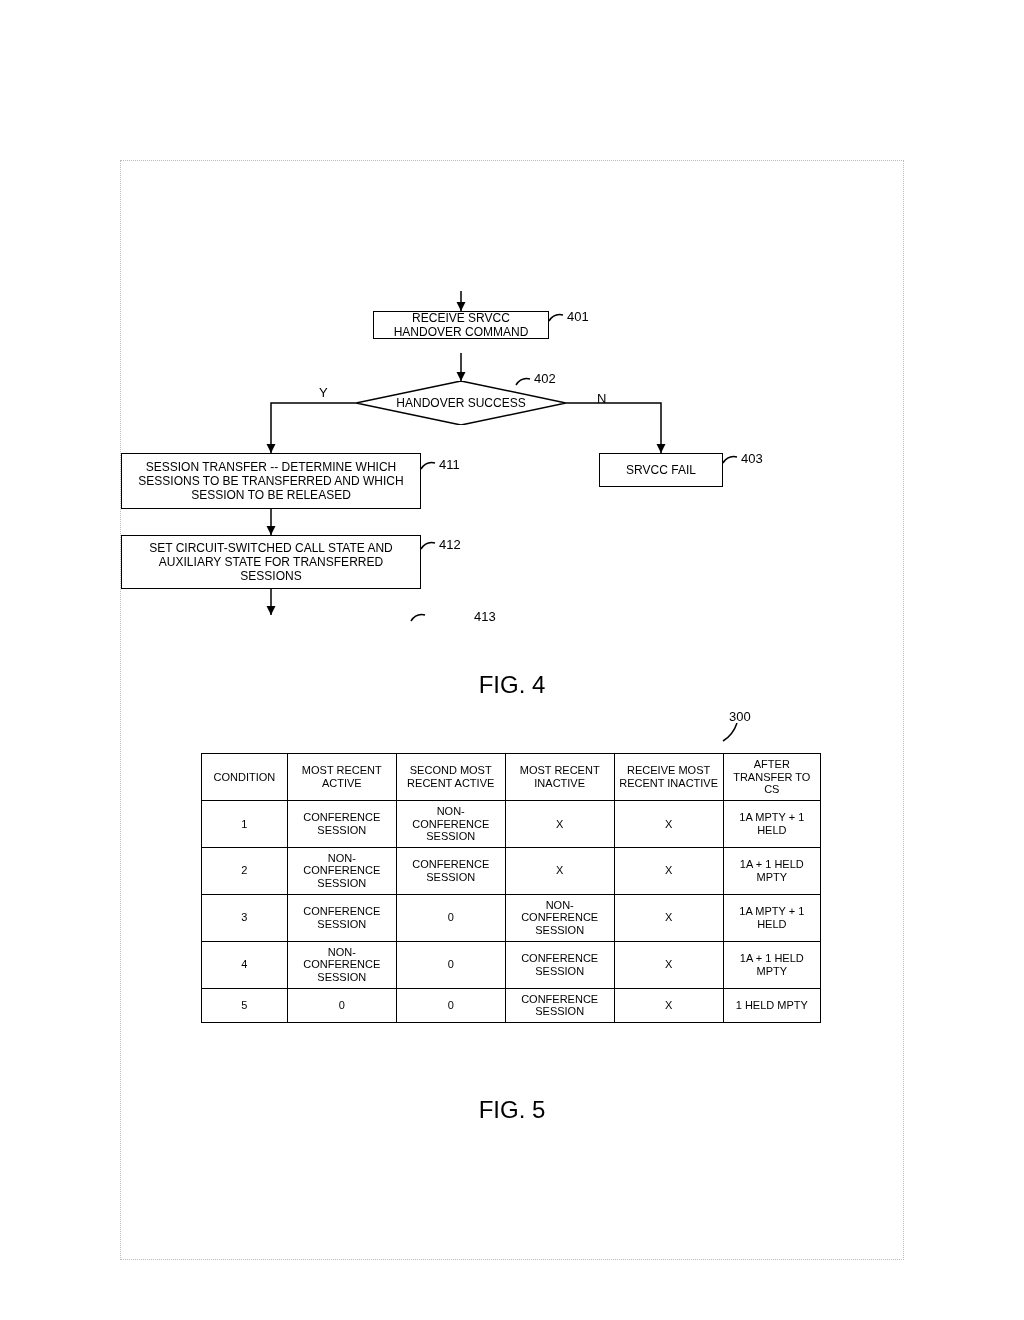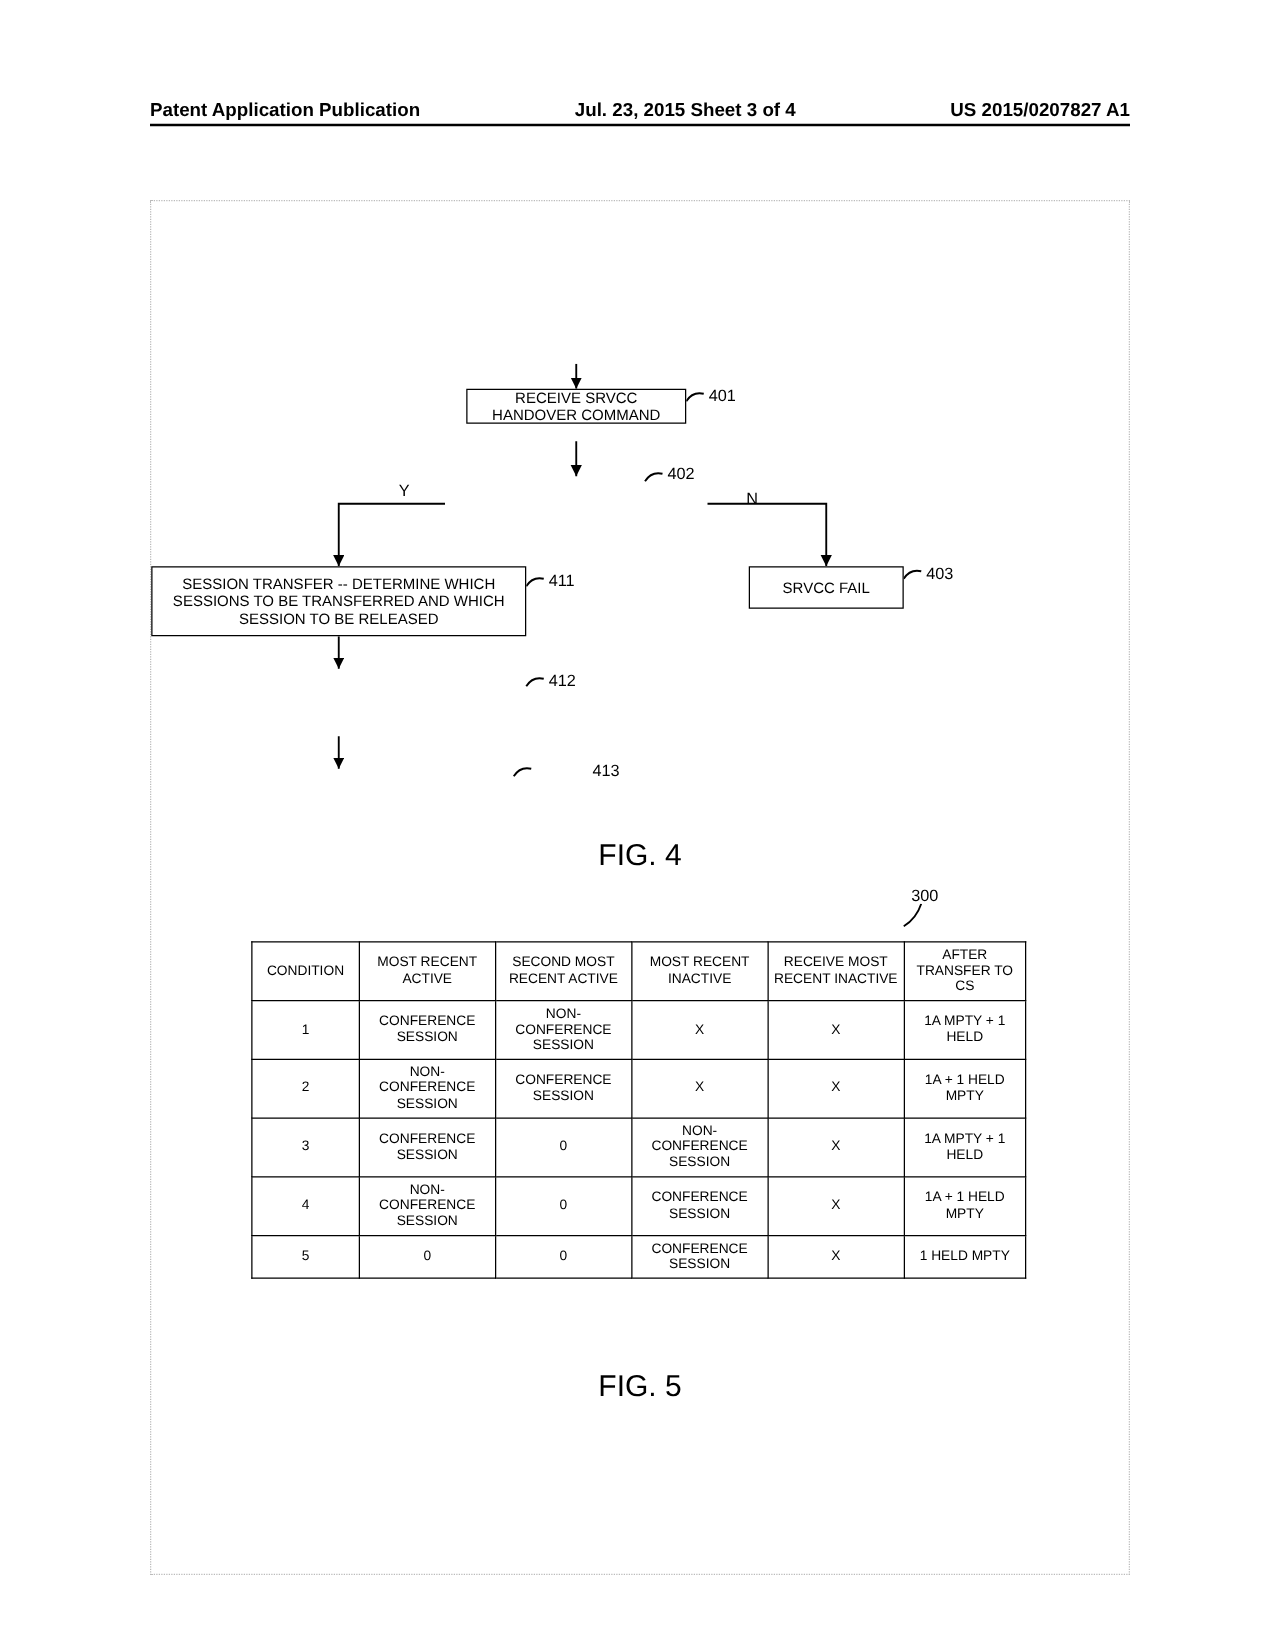--- a/index.html
+++ b/index.html
@@ -115,25 +115,20 @@
   .arrowline { stroke:#000; stroke-width:1.5; fill:none; }
   svg.connectors { position:absolute; top:0; left:0; pointer-events:none; }
   .arrowhead { fill:#000; }
 
 </style>
 </head>
 <body>
 
 <div class="page">
 
-  <div class="header">
-    <span>Patent Application Publication</span>
-    <span>Jul. 23, 2015  Sheet 3 of 4</span>
-    <span>US 2015/0207827 A1</span>
-  </div>
 
   <div class="content-area">
 
     <div class="flowchart">
 
       <svg class="connectors" width="790" height="430">
         <defs>
           <marker id="ah" markerWidth="8" markerHeight="8" refX="6" refY="3" orient="auto">
             <path d="M0,0 L6,3 L0,6 Z" class="arrowhead"></path>
           </marker>
@@ -162,34 +157,45 @@
         <path d="M290 330 q5 -8 14 -6" class="arrowline"></path>
 
         <path d="M602 172 q5 -8 14 -6" class="arrowline"></path>
       </svg>
 
       <div class="box" style="left:252px; top:20px; width:176px; height:28px;">
         <span>RECEIVE SRVCC HANDOVER COMMAND</span>
       </div>
       <div class="ref" style="left:446px; top:18px;">401</div>
 
+      <div class="diamond-wrap" style="left:235px; top:90px;">
+        <div class="diamond">
+          <svg width="210" height="44">
+              <polygon points="0,22 105,0 210,22 105,44" fill="#fff" stroke="#000" stroke-width="1.5"></polygon>
+            </svg>
+          <div class="diamond-label">HANDOVER SUCCESS</div>
+        </div>
+      </div>
       <div class="ref" style="left:413px; top:80px;">402</div>
       <div class="yn" style="left:198px; top:94px;">Y</div>
       <div class="yn" style="left:476px; top:100px;">N</div>
 
       <div class="box" style="left:0px; top:162px; width:300px; height:56px;">
         <span>SESSION TRANSFER -- DETERMINE WHICH SESSIONS TO BE TRANSFERRED AND WHICH SESSION TO BE RELEASED</span>
       </div>
       <div class="ref" style="left:318px; top:166px;">411</div>
 
       <div class="box" style="left:478px; top:162px; width:124px; height:34px;">
         <span>SRVCC FAIL</span>
       </div>
       <div class="ref" style="left:620px; top:160px;">403</div>
 
+      <div class="box" style="left:0px; top:244px; width:300px; height:54px;">
+        <span>SET CIRCUIT-SWITCHED CALL STATE AND AUXILIARY STATE FOR TRANSFERRED SESSIONS</span>
+      </div>
       <div class="ref" style="left:318px; top:246px;">412</div>
 
       <div class="ref" style="left:308px; top:318px;margin-left:45px;">413</div>
 
     </div>
 
     <div class="fig-label" style="top:510px;">FIG. 4</div>
 
     <div class="ref" style="left:608px; top:548px;">300</div>
     <svg style="position:absolute; left:600px; top:562px;" width="30" height="30">

